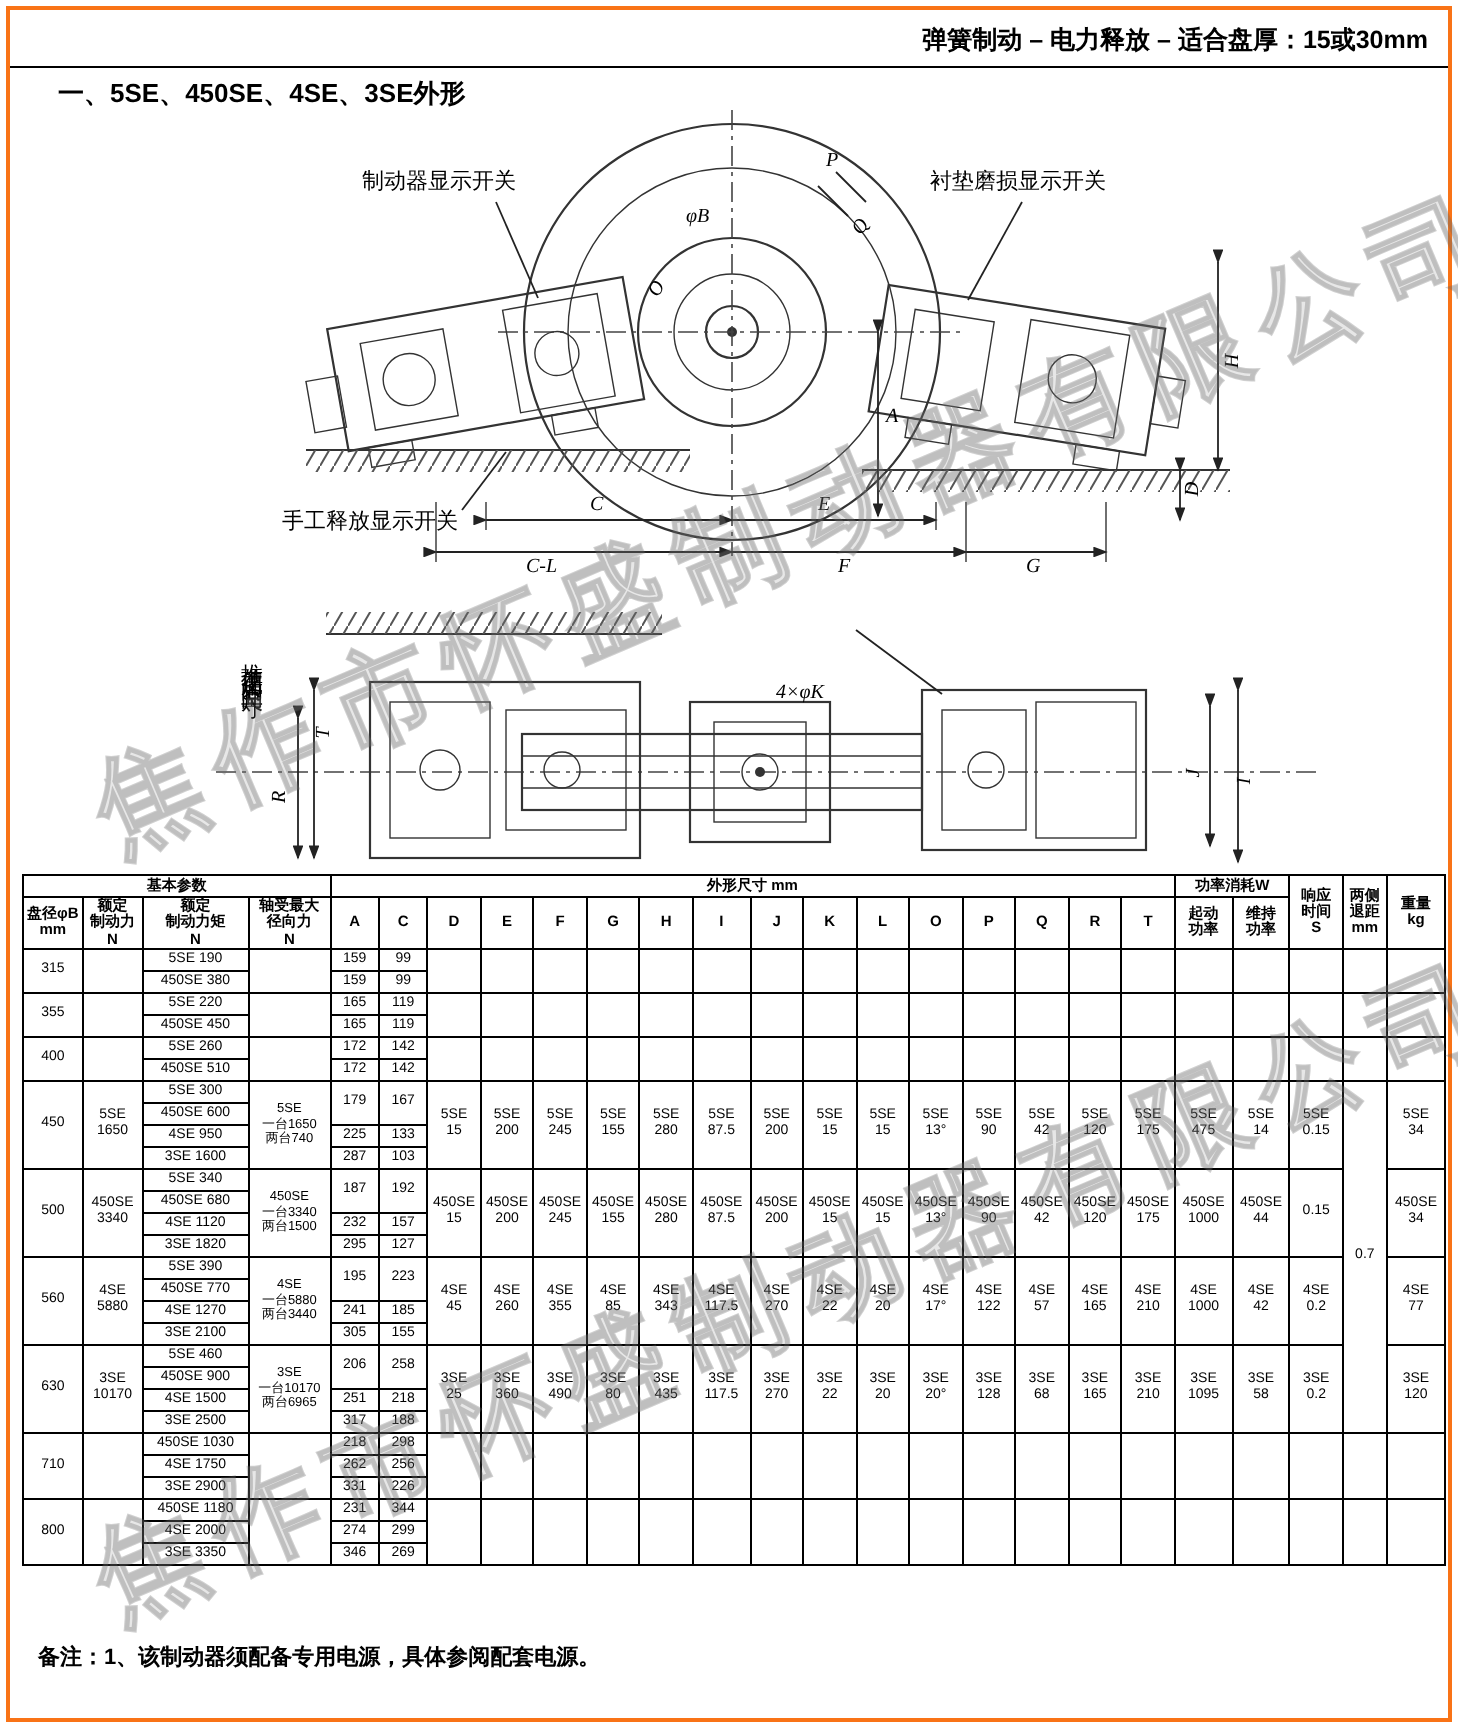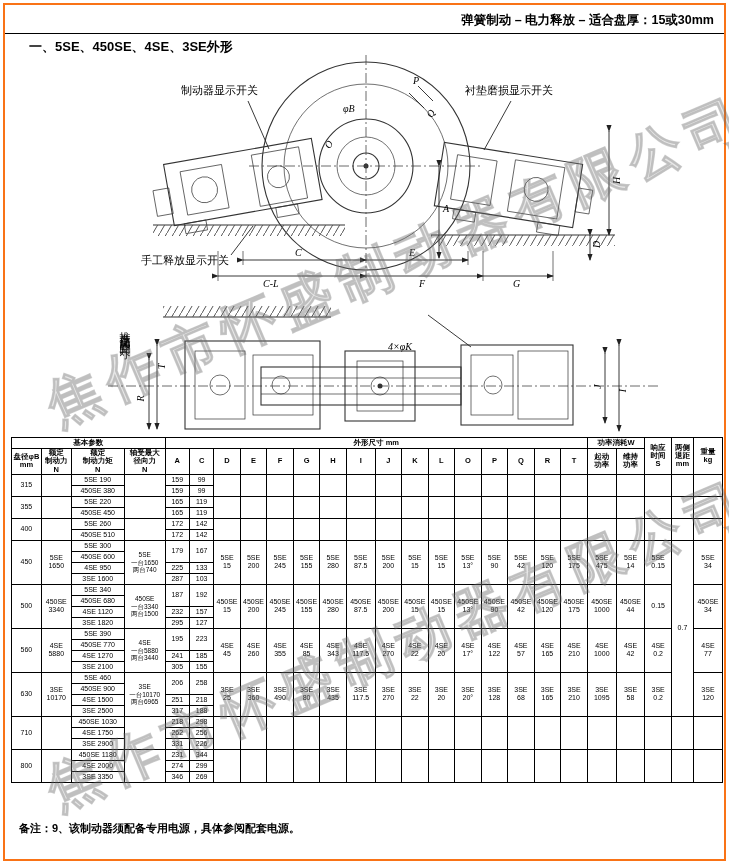--- a/index.html
+++ b/index.html
@@ -653,18 +653,18 @@
           </tr>
           <tr>
             <td>3SE  3350</td>
             <td>346</td>
             <td>269</td>
           </tr>
         </tbody>
     </table>
   </div>
 
-  <div class="note" style="left:14px;top:816px;">备注：9、该制动器须配备专用电源，具体参阅配套电源。</div>
+  <div class="note" style="left:14px;top:816px;">备注：1、该制动器须配备专用电源，具体参阅配套电源。</div>
 
   <div class="wm" style="left:45px;top:368px;">焦作市怀盛制动器有限公司</div>
   <div class="wm" style="left:45px;top:752px;">焦作市怀盛制动器有限公司</div>
 
 </div>
 
 </body></html>

